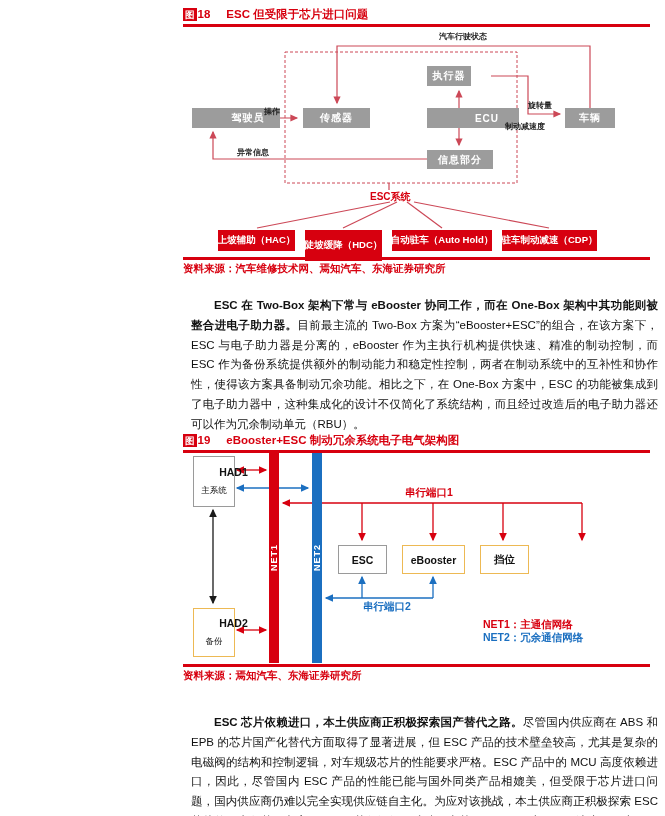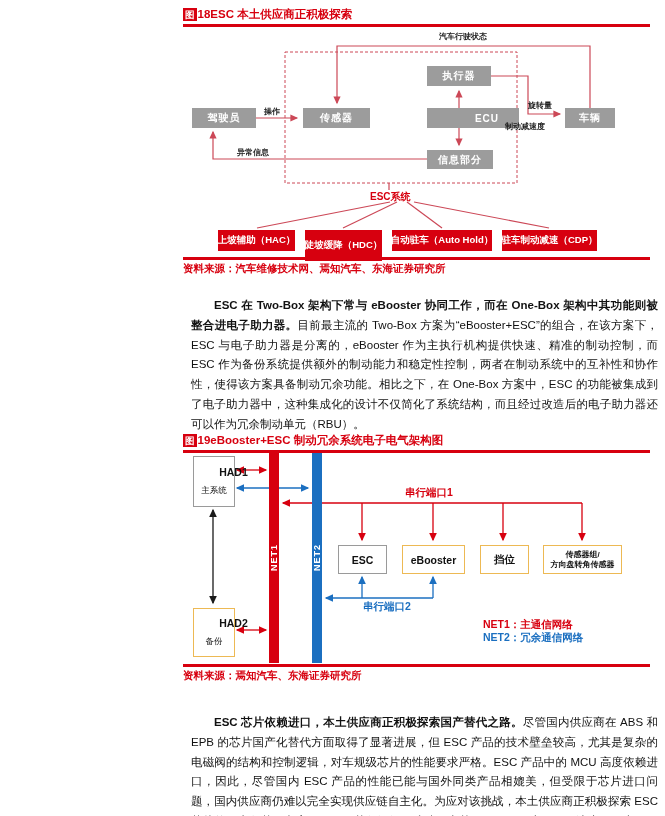--- a/index.html
+++ b/index.html
@@ -1,19 +1,19 @@
 <!DOCTYPE html>
 <html><head>
 <meta charset="utf-8">
 <style>
   html,body{margin:0;padding:0;background:#ffffff;}
   .page{position:relative;width:665px;height:816px;background:#fff;overflow:hidden;
         font-family:"Liberation Sans","DejaVu Sans",sans-serif;}
   .abs{position:absolute;}
-  .fig-title{color:#d7000f;font-weight:bold;font-size:11.5px;display:flex;align-items:center;gap:0;}
+  .fig-title{color:#d7000f;font-weight:bold;font-size:11.5px;display:flex;align-items:center;gap:16px;}
   .fig-tag-char{background:#d7000f;color:#fff;font-size:9.5px;font-weight:bold;padding:1px 2px;line-height:12px;}
   .fig-tag-num{color:#d7000f;font-weight:bold;margin-left:1px;}
   .rule{background:#d7000f;height:3px;}
   .thin-rule{background:#d7000f;height:2.5px;}
   .source{color:#d7000f;font-size:10.5px;font-weight:bold;white-space:nowrap;}
   .body-text{font-size:11.5px;line-height:19.8px;text-align:justify;color:#111;margin:8px;text-indent:2em;}
   .gbox{background:#9c9c9c;color:#fff;font-weight:bold;font-size:10px;letter-spacing:1px;
         display:flex;align-items:center;justify-content:center;}
   .rbox{background:#d7000f;color:#fff;font-weight:bold;font-size:9.5px;
         display:flex;align-items:center;justify-content:center;white-space:nowrap;}
@@ -33,21 +33,21 @@
   .legend-red{color:#d7000f;font-weight:bold;font-size:10.5px;white-space:nowrap;}
   .legend-blue{color:#1b6fc0;font-weight:bold;font-size:10.5px;white-space:nowrap;}
 </style>
 </head>
 <body>
 
 <div class="page">
 
   <div class="abs fig-title" style="left:183px;top:7px;">
     <span><span class="fig-tag-char">图</span><span class="fig-tag-num">18</span></span>
-    <span>ESC 本土供应商正积极探索</span>
+    <span>ESC 但受限于芯片进口问题</span>
   </div>
   <div class="abs thin-rule" style="left:183px;top:24px;width:467px;"></div>
 
   <svg class="abs" style="left:183px;top:30px;" width="467" height="228">
     <defs>
       <marker id="ar18" markerWidth="7" markerHeight="7" refX="5.5" refY="3" orient="auto">
         <path d="M0,0 L6.5,3 L0,6 z" fill="#cc4857"></path>
       </marker>
     </defs>
     <g stroke="#cc4857" stroke-width="1.2" fill="none">
@@ -60,24 +60,24 @@
       <rect x="102" y="22" width="232" height="131" stroke-dasharray="3,2" stroke-width="1"></rect>
       <path d="M206,153 V160"></path>
       <path d="M207,172 L74,198"></path>
       <path d="M214,172 L160,198"></path>
       <path d="M224,172 L259,198"></path>
       <path d="M231,172 L366,198"></path>
     </g>
   </svg>
 
   <div class="abs small-label" style="left:430px;top:31px;width:66px;text-align:center;">汽车行驶状态</div>
-  <div class="abs gbox" style="left:192px;top:108px;width:64px;height:20px;">驾驶员</div>
+  <div class="abs gbox" style="left:192px;top:108px;width:64px;height:20px;padding-left:24px;">驾驶员</div>
   <div class="abs small-label" style="left:264px;top:106px;">操作</div>
   <div class="abs gbox" style="left:303px;top:108px;width:67px;height:20px;">传感器</div>
-  <div class="abs gbox" style="left:427px;top:66px;width:64px;height:20px;">执行器</div>
+  <div class="abs gbox" style="left:427px;top:66px;width:44px;height:20px;">执行器</div>
   <div class="abs gbox" style="left:427px;top:108px;width:64px;height:20px;padding-left:28px;">ECU</div>
   <div class="abs gbox" style="left:427px;top:150px;width:66px;height:19px;">信息部分</div>
   <div class="abs gbox" style="left:565px;top:108px;width:50px;height:20px;">车辆</div>
   <div class="abs small-label" style="left:528px;top:100px;">旋转量</div>
   <div class="abs small-label" style="left:505px;top:121px;">制动减速度</div>
   <div class="abs small-label" style="left:237px;top:147px;">异常信息</div>
   <div class="abs esc-label" style="left:370px;top:190px;width:60px;">ESC系统</div>
 
   <div class="abs rbox" style="left:218px;top:230px;width:77px;height:21px;">上坡辅助（HAC）</div>
   <div class="abs rbox" style="left:305px;top:230px;width:77px;height:31px;">陡坡缓降（HDC）</div>
@@ -151,24 +151,20 @@
 
   <div class="abs wbox border-gray" style="left:338px;top:545px;width:47px;height:27px;">
     <span class="node-label">ESC</span>
   </div>
   <div class="abs wbox border-yellow" style="left:402px;top:545px;width:61px;height:27px;">
     <span class="node-label">eBooster</span>
   </div>
   <div class="abs wbox border-yellow" style="left:480px;top:545px;width:47px;height:27px;">
     <span class="node-label">挡位</span>
   </div>
-  <div class="abs wbox border-yellow" style="left:543px;top:545px;width:77px;height:27px;">
-    <span class="node-small">传感器组/</span>
-    <span class="node-small">方向盘转角传感器</span>
-  </div>
 
   <div class="abs legend-red" style="left:483px;top:618px;">NET1：主通信网络</div>
   <div class="abs legend-blue" style="left:483px;top:631px;">NET2：冗余通信网络</div>
 
   <div class="abs rule" style="left:183px;top:664px;width:467px;"></div>
   <div class="abs source" style="left:183px;top:669px;">资料来源：焉知汽车、东海证券研究所</div>
 
   <p class="abs body-text" style="left:183px;top:705px;width:467px;"><b>ESC 芯片依赖进口，本土供应商正积极探索国产替代之路。</b><span>尽管国内供应商在 ABS 和 EPB 的芯片国产化替代方面取得了显著进展，但 ESC 产品的技术壁垒较高，尤其是复杂的电磁阀的结构和控制逻辑，对车规级芯片的性能要求严格。ESC 产品中的 MCU 高度依赖进口，因此，尽管国内 ESC 产品的性能已能与国外同类产品相媲美，但受限于芯片进口问题，国内供应商仍难以完全实现供应链自主化。为应对该挑战，本土供应商正积极探索 ESC 芯片的国产化替代方案。例如，英创汇智已成功量产其 ESC/EPBi 产品，且该产品已实现了芯</span></p>
 
 </div>

